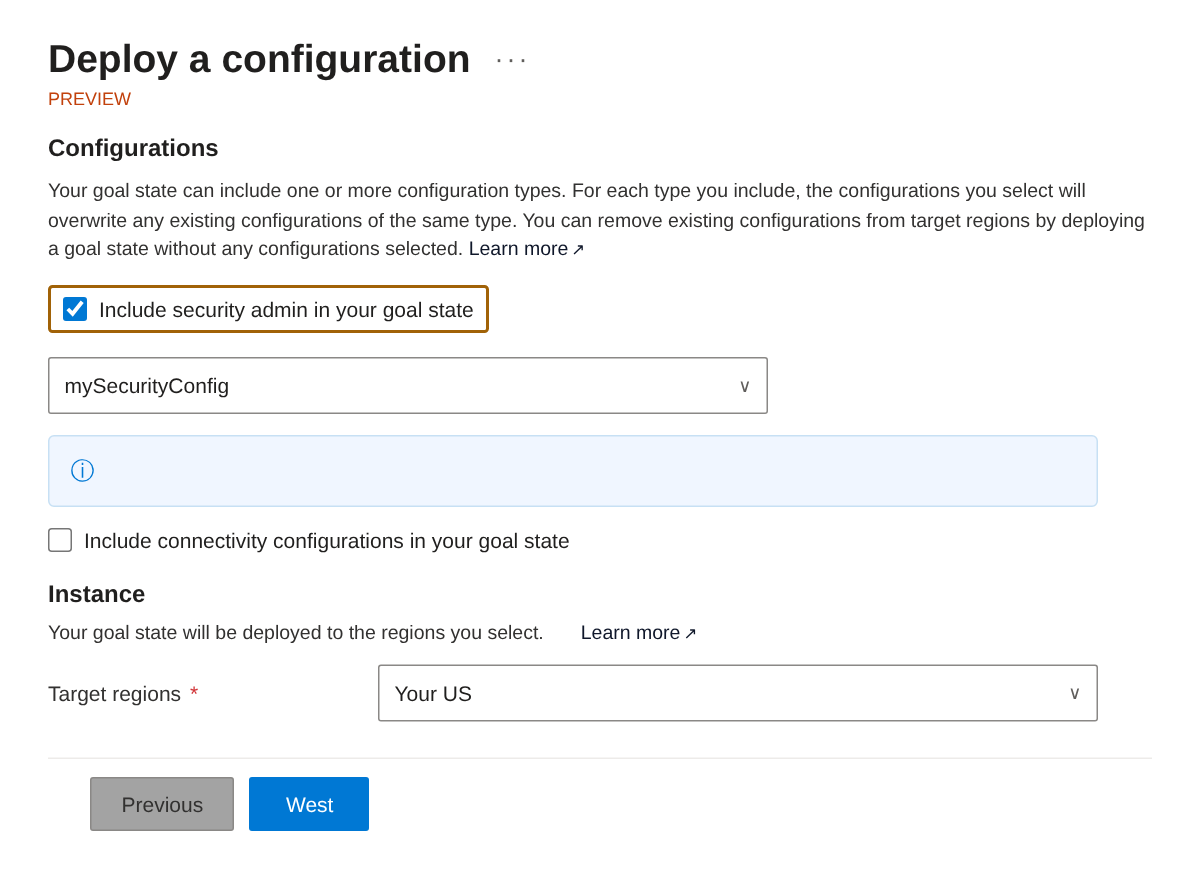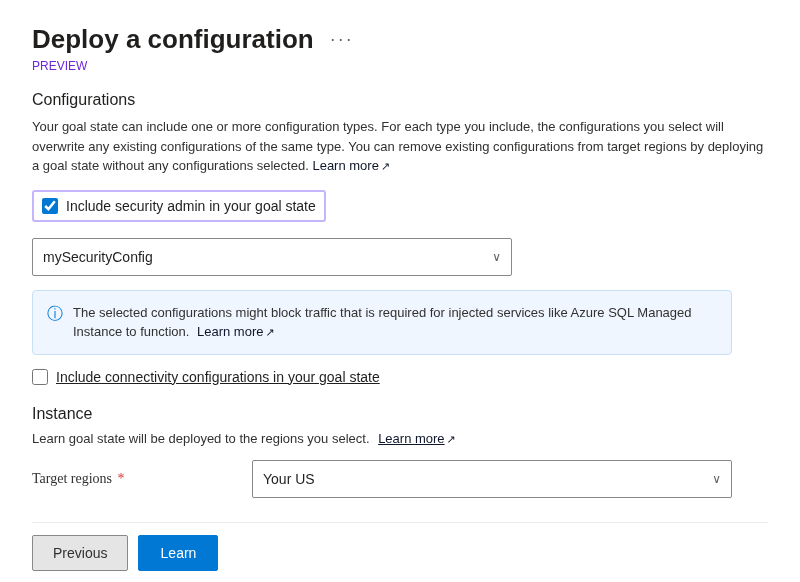--- a/index.html
+++ b/index.html
@@ -23,28 +23,28 @@
     .ellipsis-btn {
       font-size: 18px;
       color: #605e5c;
       cursor: pointer;
       letter-spacing: 2px;
       padding: 2px 6px;
       border-radius: 4px;
     }
     .preview-label {
       font-size: 12px;
-      color: #6d28d9;
+      color: #c2410c;
       margin-top: 2px;
       margin-bottom: 18px;
       font-weight: 400;
     }
     .section-heading {
       font-size: 16px;
-      font-weight: 400;
+      font-weight: 700;
       color: #201f1e;
       margin-bottom: 8px;
     }
     .description-text {
       font-size: 13px;
       color: #323130;
       line-height: 1.5;
       margin-bottom: 14px;
     }
     .link {
@@ -55,21 +55,21 @@
     .link-icon {
       display: inline-block;
       font-size: 11px;
       margin-left: 2px;
     }
     .checkbox-row {
       display: flex;
       gap: 8px;
       margin-bottom: 16px;
       padding: 6px 8px;
-      border: 2px solid #c4b5fd;
+      border: 2px solid #a16207;
       border-radius: 3px;
       width: fit-content;
     }
     .checkbox-row label {
       font-size: 14px;
       color: #201f1e;
       cursor: pointer;
       user-select: none;
     }
     input[type="checkbox"] {
@@ -154,21 +154,20 @@
     .checkbox-row-plain {
       display: flex;
       align-items: center;
       gap: 8px;
       margin-bottom: 20px;
     }
     .checkbox-row-plain label {
       font-size: 14px;
       color: #201f1e;
       cursor: pointer;
-      text-decoration: underline;
     }
     .regions-desc {
       font-size: 13px;
       color: #323130;
       margin-bottom: 14px;
     }
     .footer {
       display: flex;
       gap: 10px;
       margin-top: 24px;
@@ -179,40 +178,40 @@
       padding: 6px 20px;
       font-size: 14px;
       border-radius: 2px;
       cursor: pointer;
       font-family: inherit;
       border: 1px solid;
       min-width: 80px;
       height: 36px;
     }
     .btn-secondary {
-      background: #e5e5e5;
+      background: #a3a3a3;
       color: #323130;
       border-color: #8a8886;
+      margin-left: 28px;
     }
     .btn-primary {
       background: #0078d4;
       color: #fff;
       border-color: #0078d4;
     }
     .field-row-aligned {
       display: flex;
       align-items: center;
       margin-bottom: 14px;
     }
     .field-label-group {
       width: 220px;
       flex-shrink: 0;
       display: flex;
       align-items: flex-start;
-      font-family: Liberation Serif, serif;
     }
   </style>
 </head>
 <body>
 
 <div style="margin-bottom: 4px; display: flex; align-items: center; gap: 10px;">
   <h1 class="page-title">
     <span>Deploy a configuration</span>
   </h1>
   <span class="ellipsis-btn">···</span>
@@ -234,50 +233,44 @@
 
 <div class="field-row">
   <div class="dropdown">
     <span>mySecurityConfig</span>
     <span class="dropdown-chevron">∨</span>
   </div>
 </div>
 
 <div class="info-box">
   <span class="info-box-icon">ⓘ</span>
-  <div class="info-box-text">
-    <span>The selected configurations might block traffic that is required for injected services like Azure SQL Managed Instance to function.</span>
-    <a class="link" style="margin-left: 4px;">
-      <span>Learn more</span><span class="link-icon">↗</span>
-    </a>
-  </div>
 </div>
 
 <div class="checkbox-row-plain">
   <input type="checkbox" id="connectivityCb" style="">
   <label for="connectivityCb">Include connectivity configurations in your goal state</label>
 </div>
 
 <div class="section-heading">Instance</div>
 <p class="regions-desc">
-  <span>Learn goal state will be deployed to the regions you select.</span>
-  <a class="link" style="margin-left: 5px; text-decoration: underline;">
+  <span>Your goal state will be deployed to the regions you select.</span>
+  <a class="link" style="margin-left: 21px;">
     <span>Learn more</span><span class="link-icon">↗</span>
   </a>
 </p>
 
 <div class="field-row-aligned">
   <div class="field-label-group">
     <span class="field-label">
       <span>Target regions</span><span class="required"> *</span>
     </span>
     <span class="info-icon">i</span>
   </div>
   <div class="dropdown">
     <span>Your US</span>
     <span class="dropdown-chevron">∨</span>
   </div>
 </div>
 
 <div class="footer">
   <button class="btn btn-secondary">Previous</button>
-  <button class="btn btn-primary">Learn</button>
+  <button class="btn btn-primary">West</button>
 </div>
 
 </body></html>

